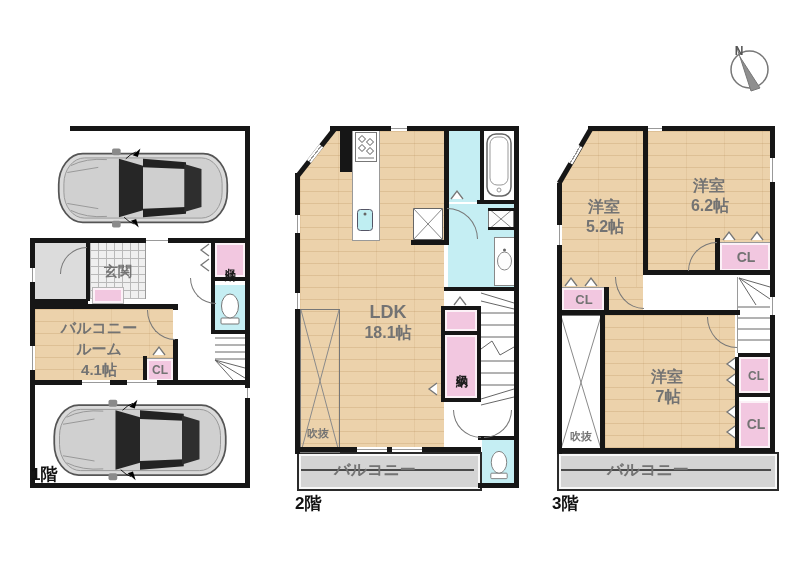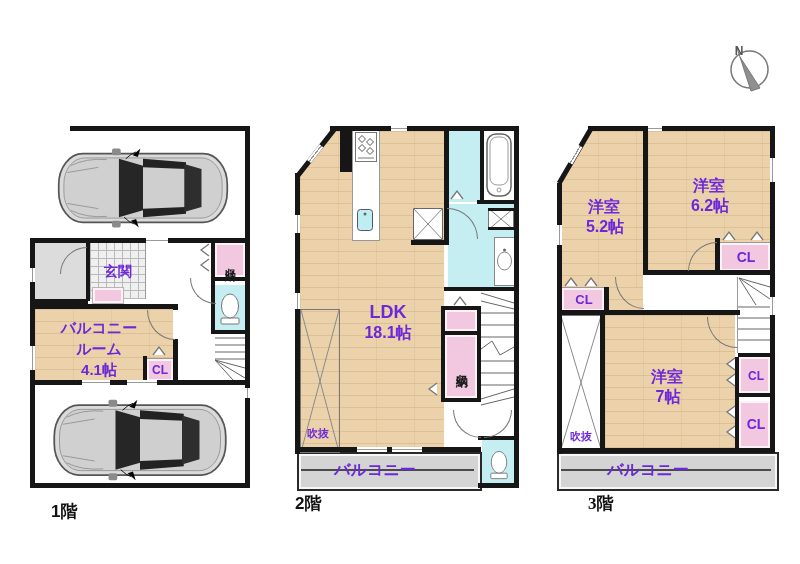--- a/index.html
+++ b/index.html
@@ -26,21 +26,21 @@
   .arc{position:absolute;}
   .arc.tl{border-top:1.5px solid #777;border-left:1.5px solid #777;border-top-left-radius:100% 100%;}
   .arc.tr{border-top:1.5px solid #777;border-right:1.5px solid #777;border-top-right-radius:100% 100%;}
   .arc.bl{border-bottom:1.5px solid #777;border-left:1.5px solid #777;border-bottom-left-radius:100% 100%;}
   .arc.br{border-bottom:1.5px solid #777;border-right:1.5px solid #777;border-bottom-right-radius:100% 100%;}
   .vee{position:absolute;}
   .vee path{fill:#ffffff;stroke:#777;stroke-width:1.3px;}
   .stairs{position:absolute;background:#fff;}
   .stairs line, .stairs polyline{stroke:#666;stroke-width:1;fill:none;}
   .hatch line{stroke:#8a8a8a;stroke-width:1;}
-  .lbl{position:absolute;font-weight:bold;color:#6d28d9;white-space:nowrap;
+  .lbl{position:absolute;font-weight:bold;color:#737373;white-space:nowrap;
        transform:translate(-50%,-50%);line-height:1;}
   .vlbl{position:absolute;font-weight:bold;color:#1b1b1b;writing-mode:vertical-rl;
         letter-spacing:2px;transform:translate(-50%,-50%);line-height:1;}
   .flbl{position:absolute;font-weight:bold;color:#111;font-size:17px;}
   .rail{position:absolute;background:#4a4a4a;height:2px;}
   .mask{position:absolute;background:#fff;clip-path:polygon(0 0,100% 0,0 100%);}
   svg{position:absolute;overflow:visible;}
 </style>
 </head>
 <body>
@@ -141,21 +141,21 @@
     <svg class="vee" style="left:198px;top:260px;transform:rotate(-90deg);" width="14" height="10" viewBox="0 0 14 10">
         <path d="M1,9 L7,1 L13,9"></path>
       </svg>
 
     <span class="lbl" style="left:118px;top:271px;font-size:14px;">玄関</span>
     <span class="lbl" style="left:99px;top:327px;font-size:15px;">バルコニー</span>
     <span class="lbl" style="left:99px;top:348px;font-size:15px;">ルーム</span>
     <span class="lbl" style="left:99px;top:369px;font-size:15px;">4.1帖</span>
     <span class="lbl" style="left:160px;top:370px;font-size:12px;">CL</span>
     <span class="vlbl" style="left:230px;top:261px;font-size:11px;">収納</span>
-    <span class="flbl" style="left:31px;top:500px;margin-left:20px;">1階</span>
+    <span class="flbl" style="left:31px;top:463px;">1階</span>
   </div>
 
   <div>
 
     <div class="r tan" style="left:300px;top:131px;width:144px;height:318px;"></div>
     <div class="mask" style="left:294px;top:126px;width:42px;height:54px;"></div>
     <div class="r cyan" style="left:449px;top:131px;width:31px;height:71px;"></div>
     <div class="r" style="left:484px;top:131px;width:30px;height:69px;background:#fff;"></div>
     <div class="r cyan" style="left:448px;top:204px;width:66px;height:83px;"></div>
     <div class="r pink" style="left:445px;top:310px;width:32px;height:21px;"></div>
@@ -352,21 +352,21 @@
     <span class="lbl" style="left:709px;top:186px;font-size:16px;">洋室</span>
     <span class="lbl" style="left:710px;top:206px;font-size:16px;">6.2帖</span>
     <span class="lbl" style="left:667px;top:377px;font-size:16px;">洋室</span>
     <span class="lbl" style="left:668px;top:397px;font-size:16px;">7帖</span>
     <span class="lbl" style="left:746px;top:257px;font-size:14px;">CL</span>
     <span class="lbl" style="left:584px;top:299px;font-size:13px;">CL</span>
     <span class="lbl" style="left:756px;top:376px;font-size:12px;">CL</span>
     <span class="lbl" style="left:756px;top:424px;font-size:14px;">CL</span>
     <span class="lbl" style="left:581px;top:436px;font-size:11px;">吹抜</span>
     <span class="lbl" style="left:648px;top:470px;font-size:16px;">バルコニー</span>
-    <span class="flbl" style="left:588px;top:492px;font-family:Liberation Serif, serif;">3階</span>
+    <span class="flbl" style="left:552px;top:492px;">3階</span>
   </div>
 
   <svg style="left:723px;top:36px;" width="54" height="62" viewBox="0 0 54 62">
     <circle cx="26.5" cy="33.5" r="18.5" fill="none" stroke="#777" stroke-width="1.5"></circle>
     <polygon points="17,21 37,52 28,55" fill="#8f8f8f" stroke="#777"></polygon>
     <line x1="17" y1="21" x2="14" y2="12" stroke="#777"></line>
   </svg>
   <span class="lbl" style="left:739px;top:51px;font-size:12px;color:#555;">N</span>
 
 </div>

